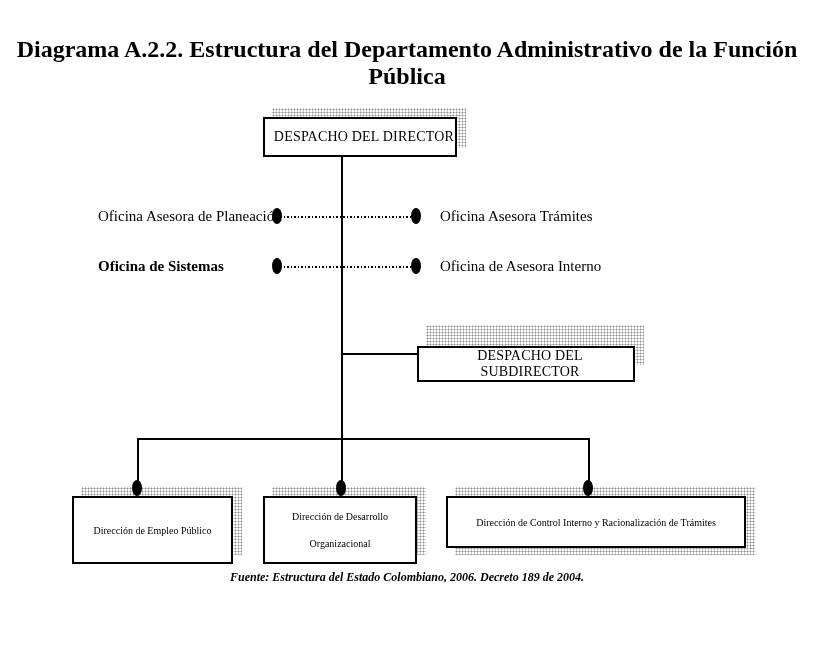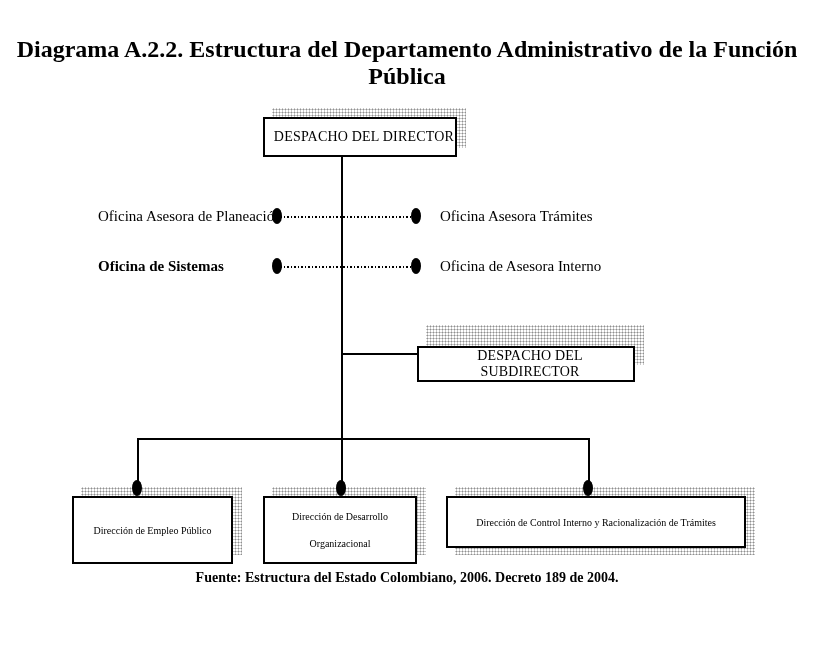--- a/index.html
+++ b/index.html
@@ -10,21 +10,21 @@
     font-family:"Liberation Serif", serif;
     color:#000;
     overflow:hidden;
   }
   .title{
     position:absolute;top:36px;left:0;width:100%;
     text-align:center;font-size:24px;font-weight:bold;
   }
   .source{
     position:absolute;top:570px;left:0;width:100%;
-    text-align:center;font-size:14px;font-weight:bold;
+    text-align:center;font-size:12px;font-weight:bold;font-style:italic;
   }
   
   .shadow{
     position:absolute;z-index:0;
     background-image:radial-gradient(circle,#8f8f8f 0.9px, transparent 1.1px);
     background-size:3px 3px;
   }
   .node{
     position:absolute;z-index:2;
     background:#ffffff;border:2px solid #000000;

